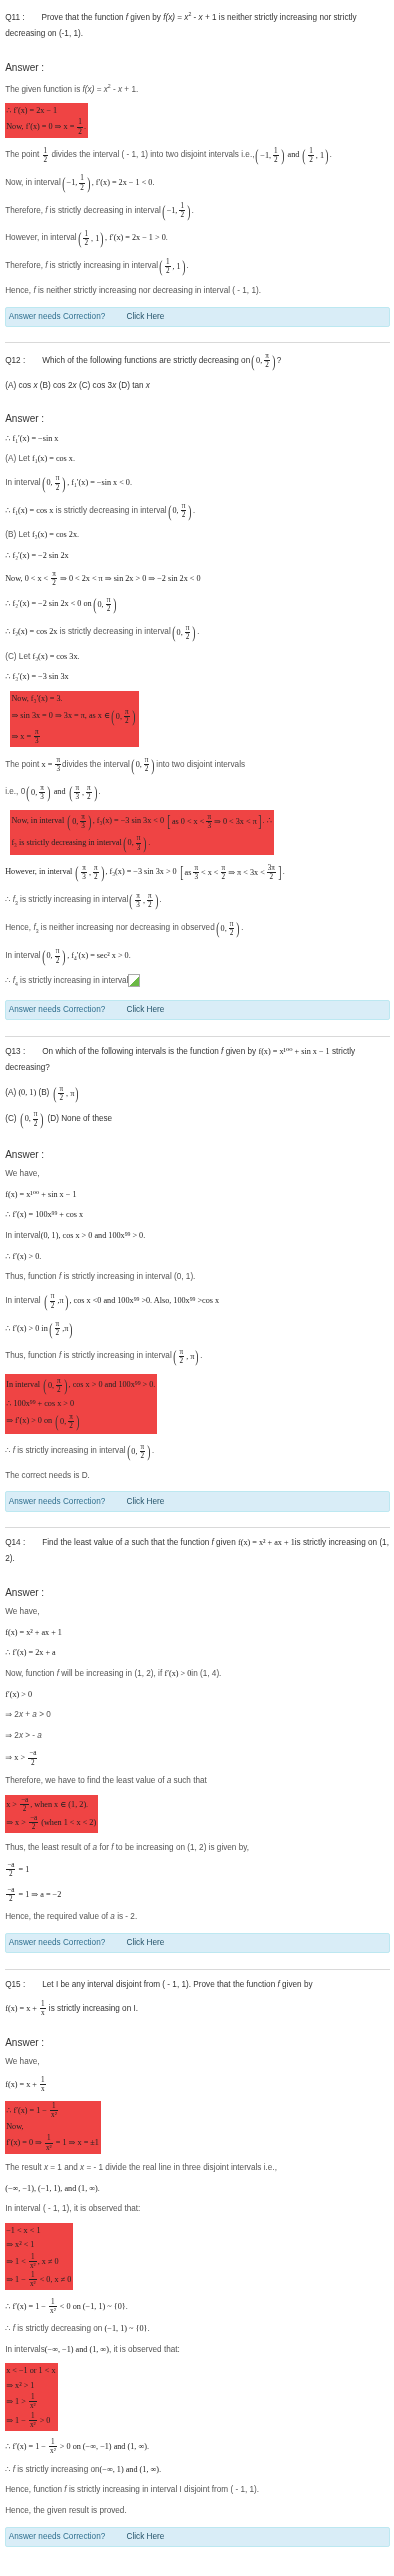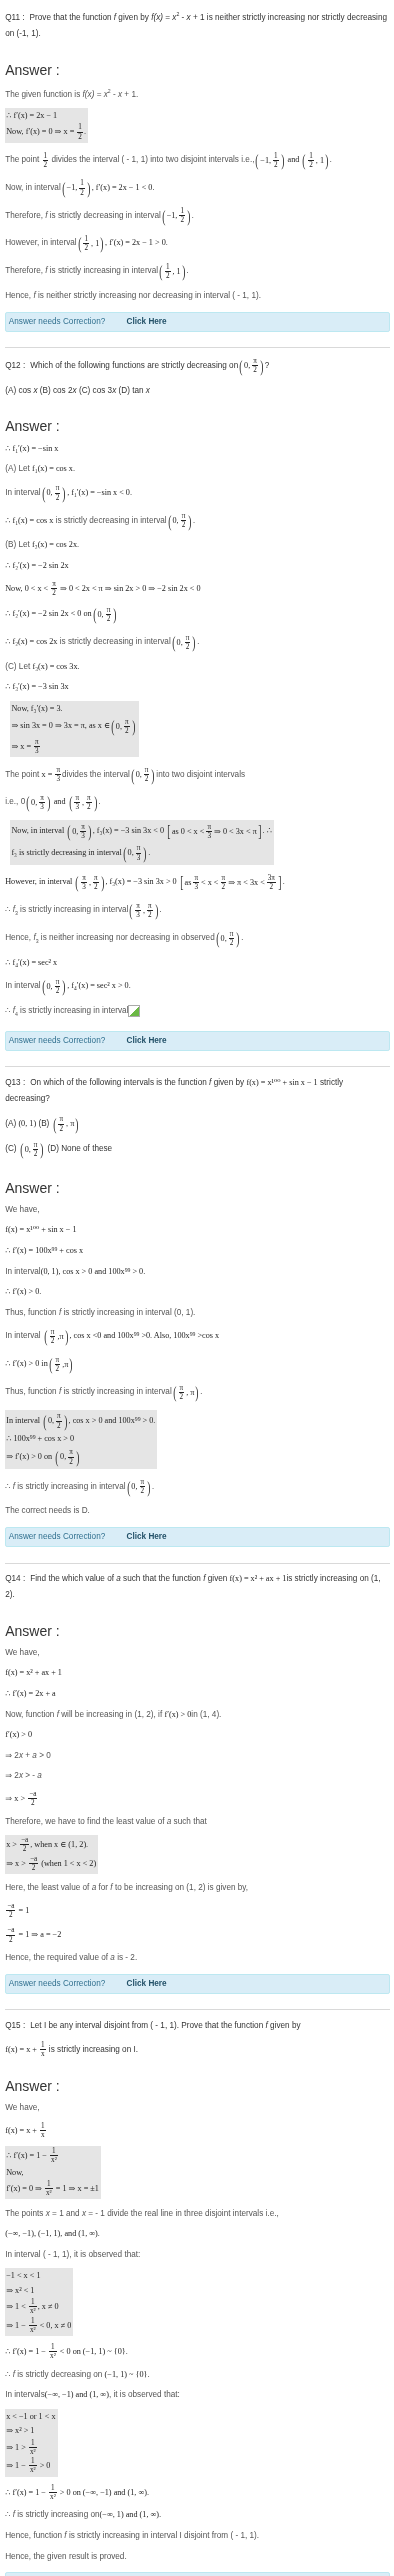--- a/index.html
+++ b/index.html
@@ -1,36 +1,36 @@
 <!DOCTYPE html>
 <html style="font-size:8.2px"><head>
 <meta charset="utf-8">
 <style>
   html, body { margin: 0; padding: 0; background: #ffffff; }
   body { width: 395px; font-family: "Liberation Sans", "DejaVu Sans", sans-serif; color: #555555; font-size: 7.7px; }
   .page { padding: 2.1px 5.2px 5.2px 5.2px; }
   .qblock { padding-top: 4.1px; }
   .qblock + .qblock { border-top: 0.5px solid #d9d9d9; margin-top: 15.5px; padding-top: 7.2px; }
   .q-title { color: #333333; font-size: 8.2px; line-height: 16px; margin: 0 0 7.2px 0; }
-  .q-title .q-label { color: #333333; margin-right: 5px; }
+  .q-title .q-label { color: #333333; margin-right: 17px; }
   .q-options { color: #333333; font-size: 8.2px; line-height: 15.5px; margin: 5.2px 0 5.2px 0; }
-  .answer-label { color: #333333; font-size: 14px; margin: 19.6px 0 7.2px 0; }
+  .answer-label { color: #333333; font-size: 10px; margin: 19.6px 0 7.2px 0; }
   .line { margin: 0 0 7.2px 0; line-height: 13.4px; font-size: 8.2px; min-height: 11.3px; }
   .line.tight { margin-bottom: 1px; }
-  .mathblock { display: inline-block; background: #e5e5e5; padding: 1px 2.1px 1px 1px; }
+  .mathblock { display: inline-block; background: #ef4444; padding: 1px 2.1px 1px 1px; }
   .m { font-family: "Liberation Serif", "DejaVu Serif", serif; color: #222222; font-size: 8.2px; font-style: normal; }
   .frac { display: inline-flex; flex-direction: column; vertical-align: middle; text-align: center; margin: 0 1px; font-family: "Liberation Serif", "DejaVu Serif", serif; font-size: 7.2px; line-height: 8.2px; color: #222; }
   .frac .num { border-bottom: 0.5px solid #222; padding: 0 1px; }
   .frac .den { padding: 0 1px; }
   .paren { display: inline-flex; align-items: center; vertical-align: middle; font-family: "Liberation Serif", "DejaVu Serif", serif; color: #222; }
   .paren .br { font-size: 17.5px; line-height: 20.6px; font-weight: 100; transform: scaleX(0.55); display: inline-block; color: #333; }
   .paren .brk { font-size: 17.5px; line-height: 20.6px; transform: scaleX(0.55); display: inline-block; color: #333; }
   .paren .in { display: inline-flex; align-items: center; gap: 1px; }
   .correction { background: #d9edf7; border: 0.5px solid #bce8f1; border-radius: 2.1px; color: #31708f; padding: 4.1px 2.6px 5.2px 2.6px; margin: 9.3px 0 0 0; font-size: 8.2px; }
-  .correction b { font-weight: bold; color: #245269; cursor: pointer; padding-left: 19px; }
+  .correction b { font-weight: normal; color: #245269; cursor: pointer; padding-left: 19px; }
   sup { font-size: 5.2px; }
   sub { font-size: 5.2px; }
   .broken-img { display: inline-block; width: 9.3px; height: 10.3px; border: 0.5px solid #aaa; background: linear-gradient(135deg, #ffffff 55%, #6bb845 55%); vertical-align: middle; }
   .indent { padding-left: 5.2px; }
 </style>
 </head>
 <body>
 
 <div class="page" id="page">
     <div class="qblock" id="Q11 :">
@@ -319,21 +319,20 @@
           <span class="br">(</span>
           <span class="in">
             <span class="m">0, </span>
             <span class="frac">
               <span class="num">π</span>
               <span class="den">2</span>
             </span>
           </span>
           <span class="br">)</span>
         </span><span class="m">.</span></div>
-      <div class="line"><span class="m">∴ f₄′(x) = sec² x</span></div>
       <div class="line"><span class="txt">In interval</span><span class="paren">
           <span class="br">(</span>
           <span class="in">
             <span class="m">0, </span>
             <span class="frac">
               <span class="num">π</span>
               <span class="den">2</span>
             </span>
           </span>
           <span class="br">)</span>
@@ -434,42 +433,42 @@
               <span class="num">π</span>
               <span class="den">2</span>
             </span>
           </span>
           <span class="br">)</span>
         </span><span class="m">.</span></div>
       <div class="line"><span class="txt">The correct needs is D.</span></div>
       <div class="correction"><span>Answer needs Correction?</span> <b>Click Here</b></div>
     </div>
     <div class="qblock" id="Q14 :">
-      <div class="q-title"><span class="q-label">Q14 :</span><span class="txt">Find the which value of </span><i class="txt">a</i><span class="txt"> such that the function </span><i class="txt">f</i><span class="txt"> given </span><span class="m">f(x) = x² + ax + 1</span><span class="txt">is strictly increasing on (1, 2).</span></div>
+      <div class="q-title"><span class="q-label">Q14 :</span><span class="txt">Find the least value of </span><i class="txt">a</i><span class="txt"> such that the function </span><i class="txt">f</i><span class="txt"> given </span><span class="m">f(x) = x² + ax + 1</span><span class="txt">is strictly increasing on (1, 2).</span></div>
       <div class="answer-label">Answer :</div>
       <div class="line"><span class="txt">We have,</span></div>
       <div class="line"><span class="m">f(x) = x² + ax + 1</span></div>
       <div class="line"><span class="m">∴ f′(x) = 2x + a</span></div>
       <div class="line"><span class="txt">Now, function </span><i class="txt">f</i><span class="txt"> will be increasing in (1, 2), if </span><span class="m">f′(x) &gt; 0</span><span class="txt">in (1, 4).</span></div>
       <div class="line"><span class="m">f′(x) &gt; 0</span></div>
       <div class="line"><span class="txt">⇒ 2</span><i class="txt">x</i><span class="txt"> + </span><i class="txt">a</i><span class="txt"> &gt; 0</span></div>
       <div class="line"><span class="txt">⇒ 2</span><i class="txt">x</i><span class="txt"> &gt; - </span><i class="txt">a</i></div>
       <div class="line"><span class="txt">⇒ </span><span class="m">x &gt; </span><span class="frac">
           <span class="num">−a</span>
           <span class="den">2</span>
         </span></div>
       <div class="line"><span class="txt">Therefore, we have to find the least value of </span><i class="txt">a</i><span class="txt"> such that</span></div>
       <div class="line"><div class="mathblock"><div class="line tight"><span class="m">x &gt; </span><span class="frac">
               <span class="num">−a</span>
               <span class="den">2</span>
             </span><span class="m">, when x ∈ (1, 2).</span></div><div class="line tight"><span class="m">⇒ x &gt; </span><span class="frac">
               <span class="num">−a</span>
               <span class="den">2</span>
             </span><span class="m"> (when 1 &lt; x &lt; 2)</span></div></div></div>
-      <div class="line"><span class="txt">Here, the least value of </span><i class="txt">a</i><span class="txt"> for </span><i class="txt">f</i><span class="txt"> to be increasing on (1, 2) is given by,</span></div>
+      <div class="line"><span class="txt">Thus, the least result of </span><i class="txt">a</i><span class="txt"> for </span><i class="txt">f</i><span class="txt"> to be increasing on (1, 2) is given by,</span></div>
       <div class="line"><span class="frac">
           <span class="num">−a</span>
           <span class="den">2</span>
         </span><span class="m"> = 1</span></div>
       <div class="line"><span class="frac">
           <span class="num">−a</span>
           <span class="den">2</span>
         </span><span class="m"> = 1 ⇒ a = −2</span></div>
       <div class="line"><span class="txt">Hence, the required value of </span><i class="txt">a</i><span class="txt"> is - 2.</span></div>
       <div class="correction"><span>Answer needs Correction?</span> <b>Click Here</b></div>
@@ -486,21 +485,21 @@
           <span class="num">1</span>
           <span class="den">x</span>
         </span></div>
       <div class="line"><div class="mathblock"><div class="line tight"><span class="m">∴ f′(x) = 1 − </span><span class="frac">
               <span class="num">1</span>
               <span class="den">x²</span>
             </span></div><div class="line tight"><span class="m">Now,</span></div><div class="line tight"><span class="m">f′(x) = 0 ⇒ </span><span class="frac">
               <span class="num">1</span>
               <span class="den">x²</span>
             </span><span class="m"> = 1 ⇒ x = ±1</span></div></div></div>
-      <div class="line"><span class="txt">The points </span><i class="txt">x</i><span class="txt"> = 1 and </span><i class="txt">x</i><span class="txt"> = - 1 divide the real line in three disjoint intervals i.e.,</span></div>
+      <div class="line"><span class="txt">The result </span><i class="txt">x</i><span class="txt"> = 1 and </span><i class="txt">x</i><span class="txt"> = - 1 divide the real line in three disjoint intervals i.e.,</span></div>
       <div class="line"><span class="m">(−∞, −1), (−1, 1), and (1, ∞).</span></div>
       <div class="line"><span class="txt">In interval ( - 1, 1), it is observed that:</span></div>
       <div class="line"><div class="mathblock"><div class="line tight"><span class="m">−1 &lt; x &lt; 1</span></div><div class="line tight"><span class="m">⇒ x² &lt; 1</span></div><div class="line tight"><span class="m">⇒ 1 &lt; </span><span class="frac">
               <span class="num">1</span>
               <span class="den">x²</span>
             </span><span class="m">, x ≠ 0</span></div><div class="line tight"><span class="m">⇒ 1 − </span><span class="frac">
               <span class="num">1</span>
               <span class="den">x²</span>
             </span><span class="m"> &lt; 0, x ≠ 0</span></div></div></div>
       <div class="line"><span class="m">∴ f′(x) = 1 − </span><span class="frac">

